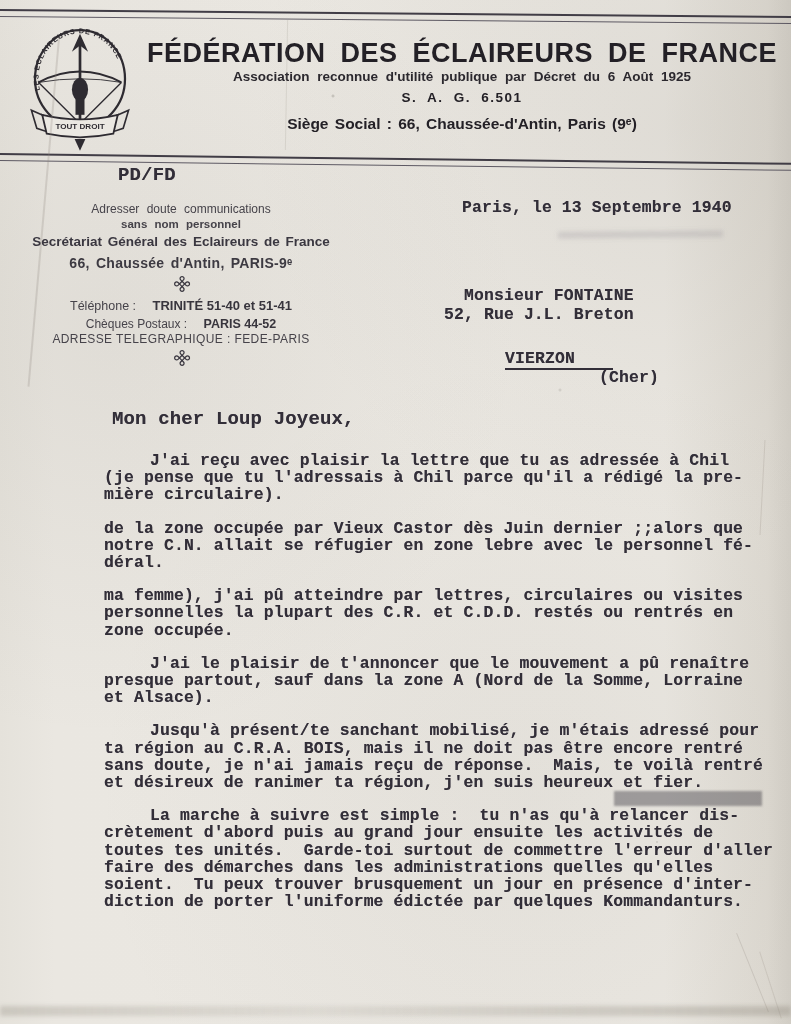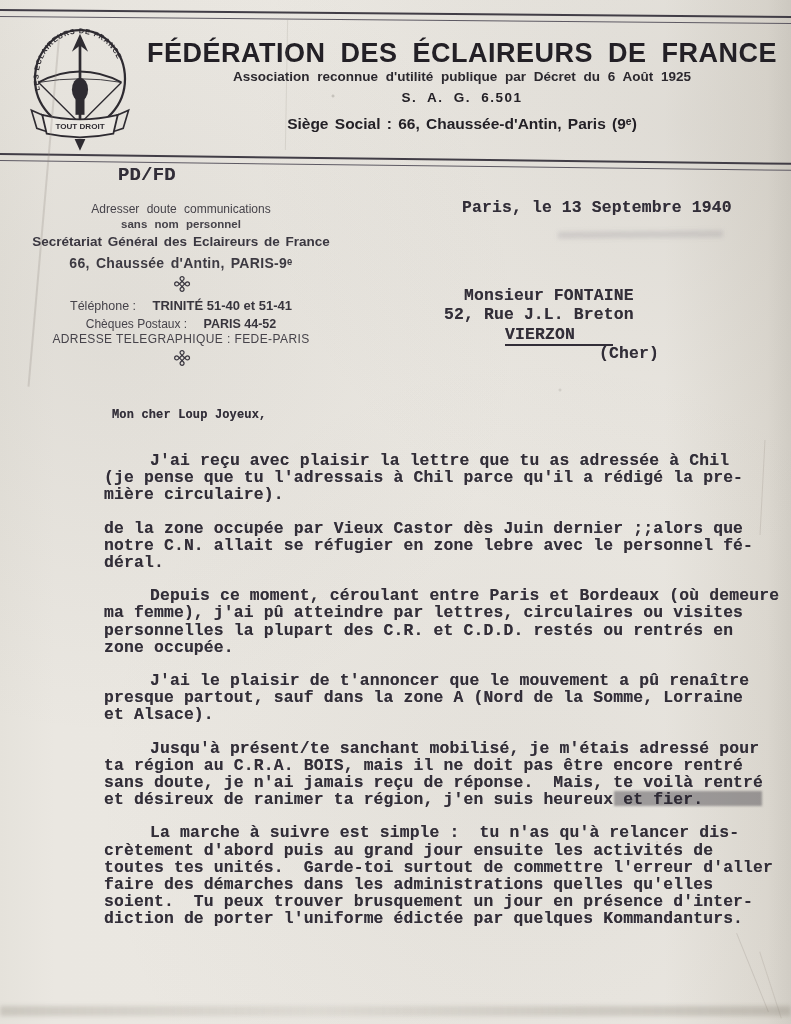--- a/index.html
+++ b/index.html
@@ -39,24 +39,24 @@
   .logo{position:absolute;left:26px;top:20px;width:108px;height:132px;}
   
   .t{font-family:"Liberation Mono","DejaVu Sans Mono",monospace;
      font-weight:700;color:#322e38;letter-spacing:.15px;
      text-shadow:0 0 .6px rgba(50,45,60,.55);}
   .reference{position:absolute;left:118px;top:164px;font-size:19px;}
   .dateline{position:absolute;left:462px;top:198px;font-size:16.4px;white-space:pre;}
   .recipient{position:absolute;left:444px;top:286px;font-size:16.4px;line-height:19.4px;}
   .recipient div{white-space:pre;}
   .r-name{padding-left:20px;}
-  .r-city{padding-left:61px;}
+  .r-city{padding-left:61px;margin-top:24px;}
   .r-city .u{border-bottom:2.5px solid #322e38;padding-right:38px;}
   .r-dept{padding-left:155px;}
-  .salutation{position:absolute;left:112px;top:408px;font-size:12px;text-align:right;}
+  .salutation{position:absolute;left:112px;top:408px;font-size:19px;text-align:right;}
   .body-text{position:absolute;left:104px;top:452px;width:684px;font-size:16.4px;line-height:17.2px;}
   .para{margin:0 0 16px 0;}
   .line{white-space:pre;}
   .line.indent{padding-left:46px;}
   
   .sidebar{position:absolute;left:14px;top:196px;width:334px;text-align:center;color:#46434a;}
   .sidebar div{position:absolute;width:100%;white-space:nowrap;}
   .sb-note1{top:6px;font-size:12px;word-spacing:4px;}
   .sb-note2{top:22px;font-size:11.5px;font-weight:700;word-spacing:4px;}
   .sb-org{top:38px;font-size:13.5px;font-weight:700;color:#3a3740;word-spacing:2px;}
@@ -142,21 +142,20 @@
       <div class="line indent">J'ai reçu avec plaisir la lettre que tu as adressée à Chil</div>
       <div class="line">(je pense que tu l'adressais à Chil parce qu'il a rédigé la pre-</div>
       <div class="line">mière circulaire).</div>
     </div>
     <div class="para">
       <div class="line">de la zone occupée par Vieux Castor dès Juin dernier ;;alors que</div>
       <div class="line">notre C.N. allait se réfugier en zone lebre avec le personnel fé-</div>
       <div class="line">déral.</div>
     </div>
     <div class="para">
-      <div class="line indent">Depuis ce moment, céroulant entre Paris et Bordeaux (où demeure</div>
       <div class="line">ma femme), j'ai pû atteindre par lettres, circulaires ou visites</div>
       <div class="line">personnelles la plupart des C.R. et C.D.D. restés ou rentrés en</div>
       <div class="line">zone occupée.</div>
     </div>
     <div class="para">
       <div class="line indent">J'ai le plaisir de t'annoncer que le mouvement a pû renaître</div>
       <div class="line">presque partout, sauf dans la zone A (Nord de la Somme, Lorraine</div>
       <div class="line">et Alsace).</div>
     </div>
     <div class="para">

